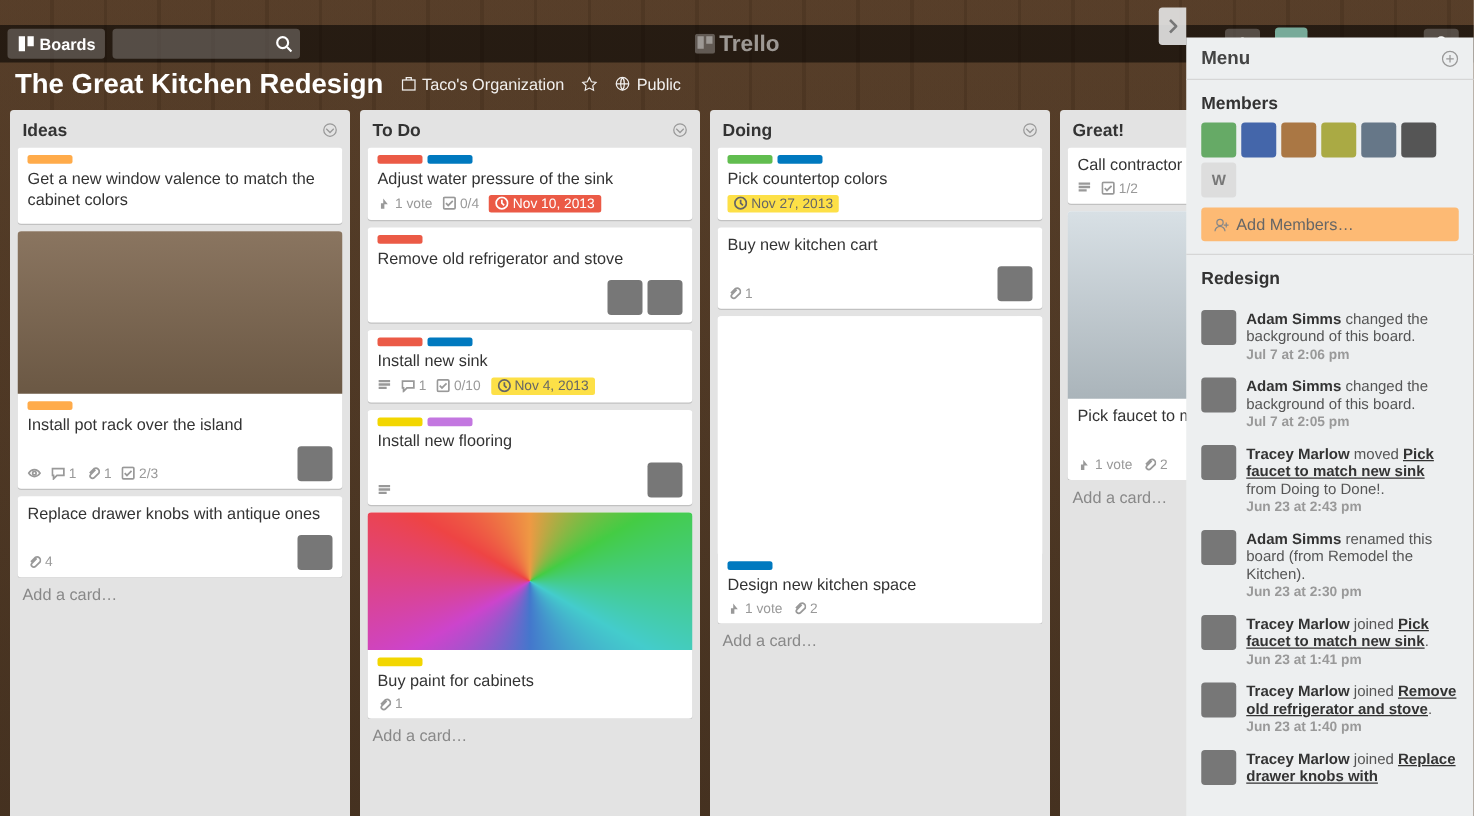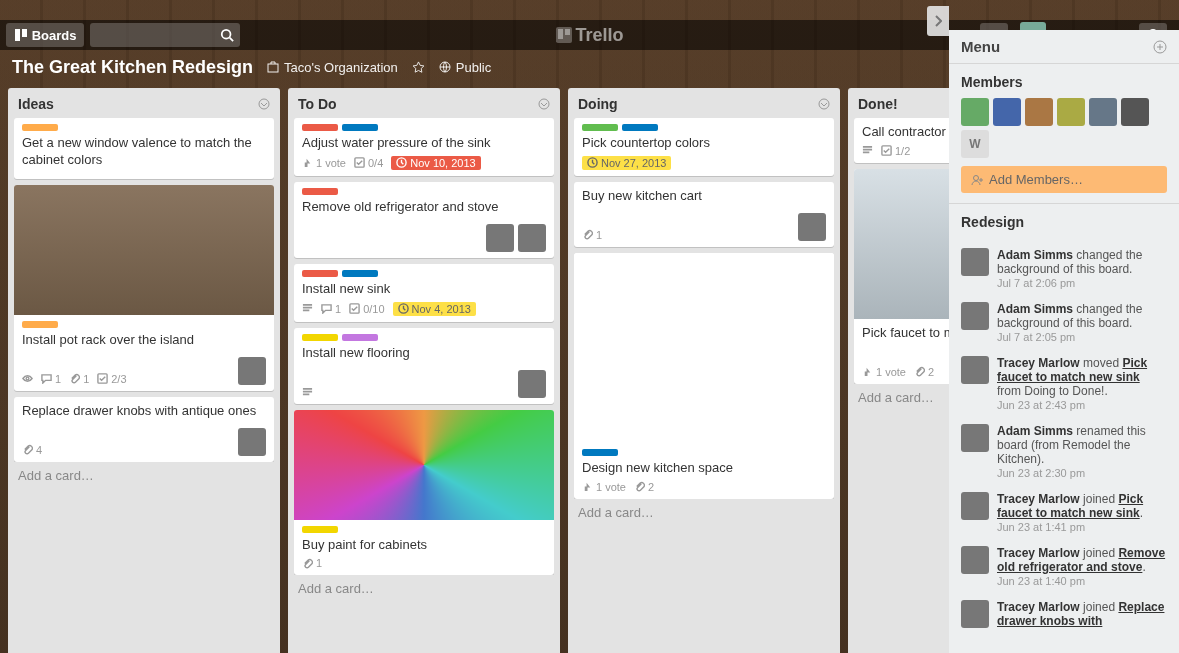--- a/index.html
+++ b/index.html
@@ -9,21 +9,21 @@
  linear-gradient(180deg,rgba(60,40,25,.5),rgba(40,28,18,.5)),
  repeating-linear-gradient(90deg,rgba(255,220,180,.05) 0 40px,rgba(0,0,0,.08) 40px 43px);
  z-index:-1; }
 .top-header { height:30px; background:rgba(0,0,0,.55); display:flex; align-items:center; padding:0 6px; color:#fff; position:relative;margin-top:20px; }
 .hbtn { background:rgba(255,255,255,.22); border-radius:3px; height:24px; display:flex; align-items:center; padding:0 8px; margin-right:6px; cursor:pointer; font-weight:700; font-size:13px; color:#fff; }
 .search-box { width:150px; height:24px; background:rgba(255,255,255,.22); border-radius:3px; display:flex; align-items:center; justify-content:flex-end; padding:0 6px; margin-right:6px; }
 .logo { position:absolute; left:50%; transform:translateX(-50%); font-weight:700; font-size:18px; opacity:.55; display:flex; align-items:center; gap:4px; font-family:cursive; }
 .top-right { margin-left:auto; display:flex; align-items:center; gap:6px; }
 .avatar { width:26px; height:26px; border-radius:3px; background:#888; }
 .board-header { height:34px; display:flex; align-items:center; padding:0 12px; color:#fff; gap:14px; }
-.board-title { font-size:18px; font-weight:700; }
+.board-title { font-size:22px; font-weight:700; }
 .bh-item { font-size:13px; opacity:.92; display:flex; align-items:center; gap:5px; }
 .board-area { display:flex; gap:8px; padding:4px 8px; height:calc(100% - 64px); overflow:hidden; position:relative; }
 .list { width:272px; background:#e3e3e3; border-radius:3px; padding:6px; display:flex; flex-direction:column; flex-shrink:0; max-height:100%; }
 .list-head { display:flex; align-items:center; justify-content:space-between; padding:2px 4px 6px; }
 .list-title { font-weight:700; font-size:14px; color:#333; }
 .list-menu { color:#999; cursor:pointer; font-size:12px; }
 .cards { display:flex; flex-direction:column; gap:6px; overflow-y:auto; }
 .card { background:#fff; border-radius:3px; padding:6px 8px 6px; box-shadow:0 1px 0 rgba(0,0,0,.15); font-size:13px; color:#333; position:relative; cursor:pointer; }
 .labels { display:flex; gap:4px; margin-bottom:4px; }
 .label { width:36px; height:7px; border-radius:2px; }
@@ -49,21 +49,21 @@
 .sec-title { font-weight:700; font-size:14px; color:#333; margin-bottom:8px; }
 .member-grid { display:flex; flex-wrap:wrap; gap:4px; }
 .member-grid .mem{ width:28px; height:28px; }
 .mem.w { background:#ddd; display:flex; align-items:center; justify-content:center; font-size:12px; font-weight:700; color:#777; }
 .add-members-btn { margin-top:8px; background:#fdba74; border-radius:3px; padding:6px 10px; font-size:13px; color:#666; cursor:pointer; display:flex; align-items:center; gap:6px; }
 .activity-list { flex:1; overflow-y:auto; padding:10px 12px; }
 .act-item { display:flex; gap:8px; margin-bottom:12px; font-size:12px; color:#555; }
 .act-item .mem{ width:28px; height:28px; flex-shrink:0; }
 .act-text b{color:#333;font-weight:700}
 .act-text .link{color:#333;font-weight:700;text-decoration:underline}
-.act-time { color:#999; font-size:11px; }
+.act-time { color:#999; font-size:11px;font-weight:bold; }
 svg{display:block}
 </style>
 </head>
 <body>
 <div class="bg-img"></div>
 
 <div class="top-header">
   <div class="hbtn">
     <svg width="14" height="14" viewBox="0 0 14 14">
         <rect x="1" y="1" width="5" height="12" fill="#fff"></rect>
@@ -402,21 +402,21 @@
                 <span>2</span>
               </span>
             </div>
           </div>
         </div>
       </div>
       <div class="add-card">Add a card…</div>
     </div>
     <div class="list">
       <div class="list-head">
-        <span class="list-title">Done!</span>
+        <span class="list-title">Great!</span>
         <span class="list-menu">
           <svg width="12" height="12" viewBox="0 0 12 12">
             <circle cx="6" cy="6" r="5" stroke="#999" fill="none"></circle>
             <path d="M3 5l3 3 3-3" stroke="#999" fill="none"></path>
           </svg>
         </span>
       </div>
       <div class="cards">
         <div class="card">
           <div class="card-title">Call contractor</div>

